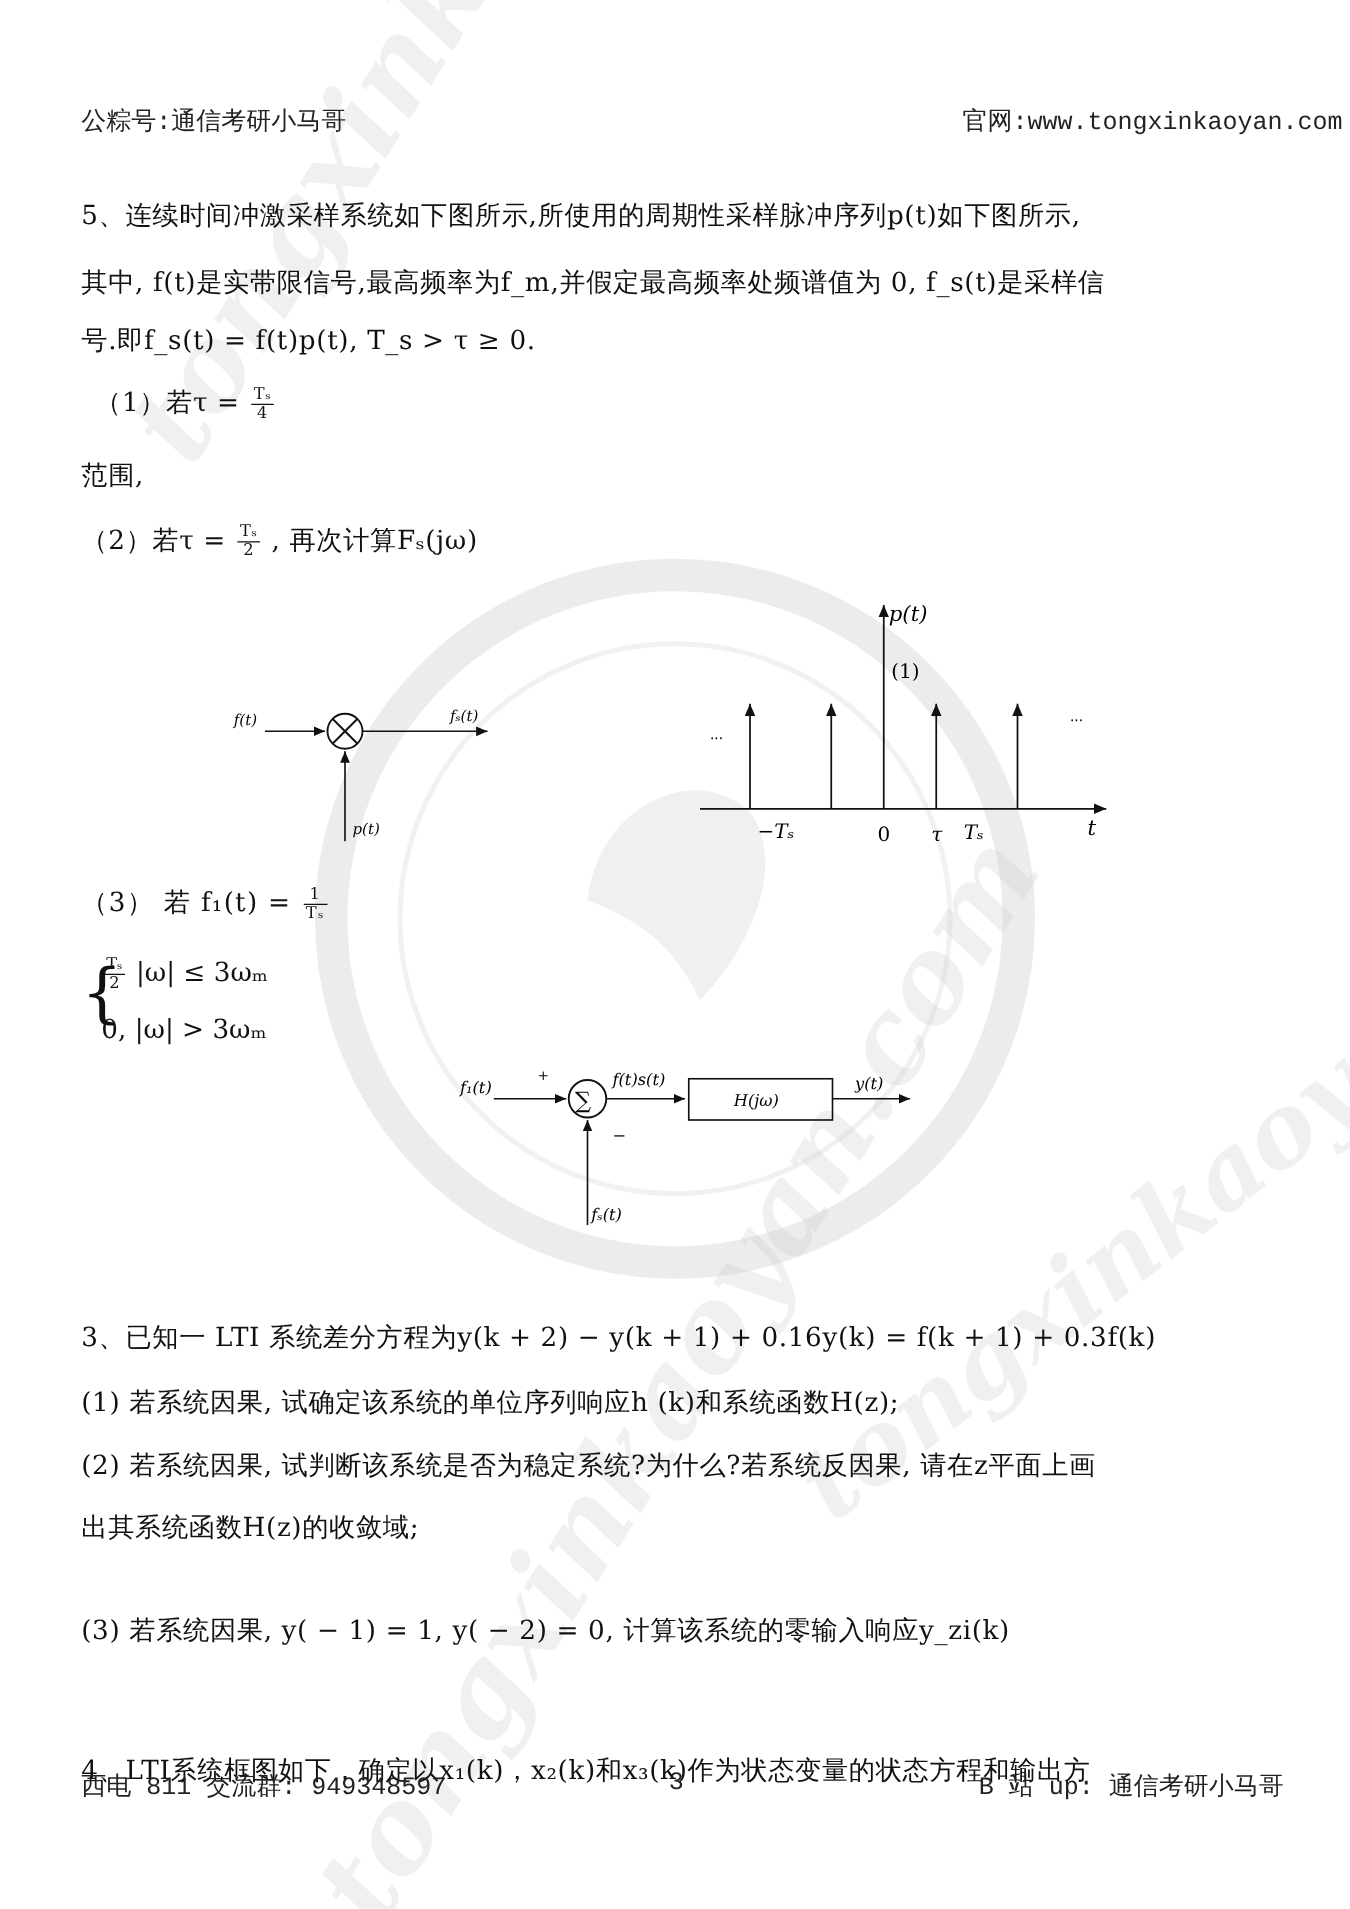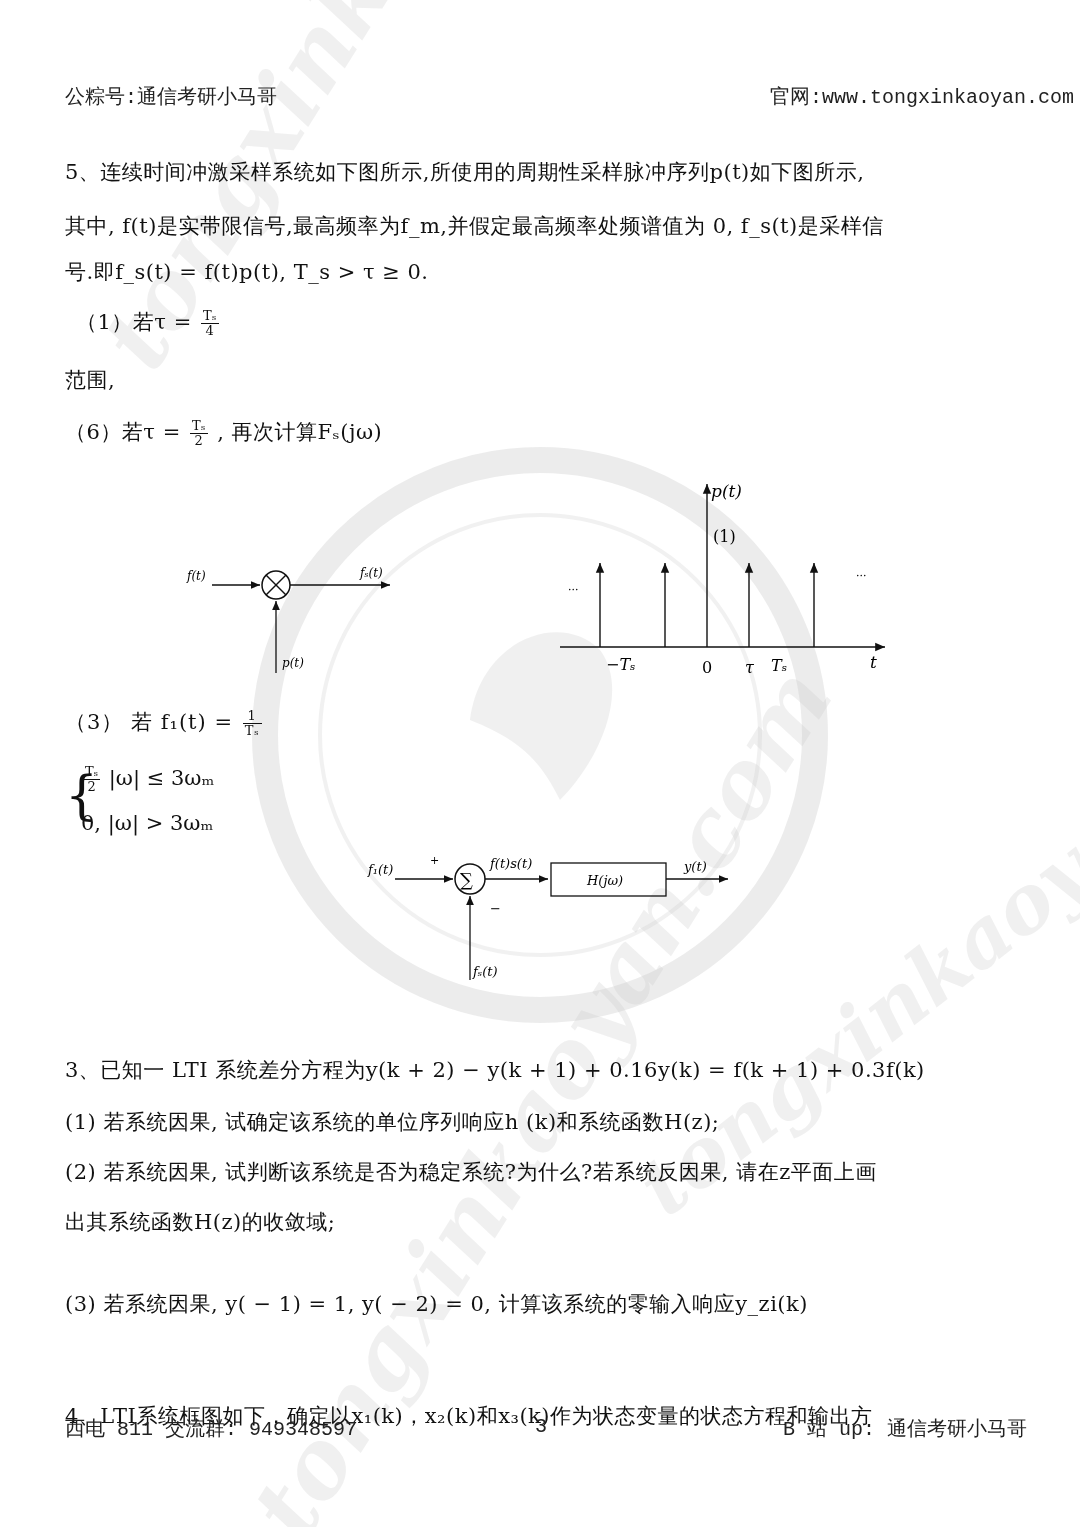--- a/index.html
+++ b/index.html
@@ -49,21 +49,21 @@
 <div class="line" style="top:308px;margin-left:11px;">
   <span>（1）若τ =</span>
   <span class="frac">
     <span class="num">Tₛ</span>
     <span class="den">4</span>
   </span>
 </div>
 <div class="line" style="top:366px;">范围,</div>
 
 <div class="line" style="top:418px;">
-  <span>（6）若τ =</span>
+  <span>（2）若τ =</span>
   <span class="frac">
     <span class="num">Tₛ</span>
     <span class="den">2</span>
   </span>
   <span>, 再次计算Fₛ(jω)</span>
 </div>
 
 <svg width="260" height="140" style="position:absolute; left:170px; top:545px;">
   <defs>
     <marker id="ah" markerWidth="8" markerHeight="8" refX="7" refY="4" orient="auto">

